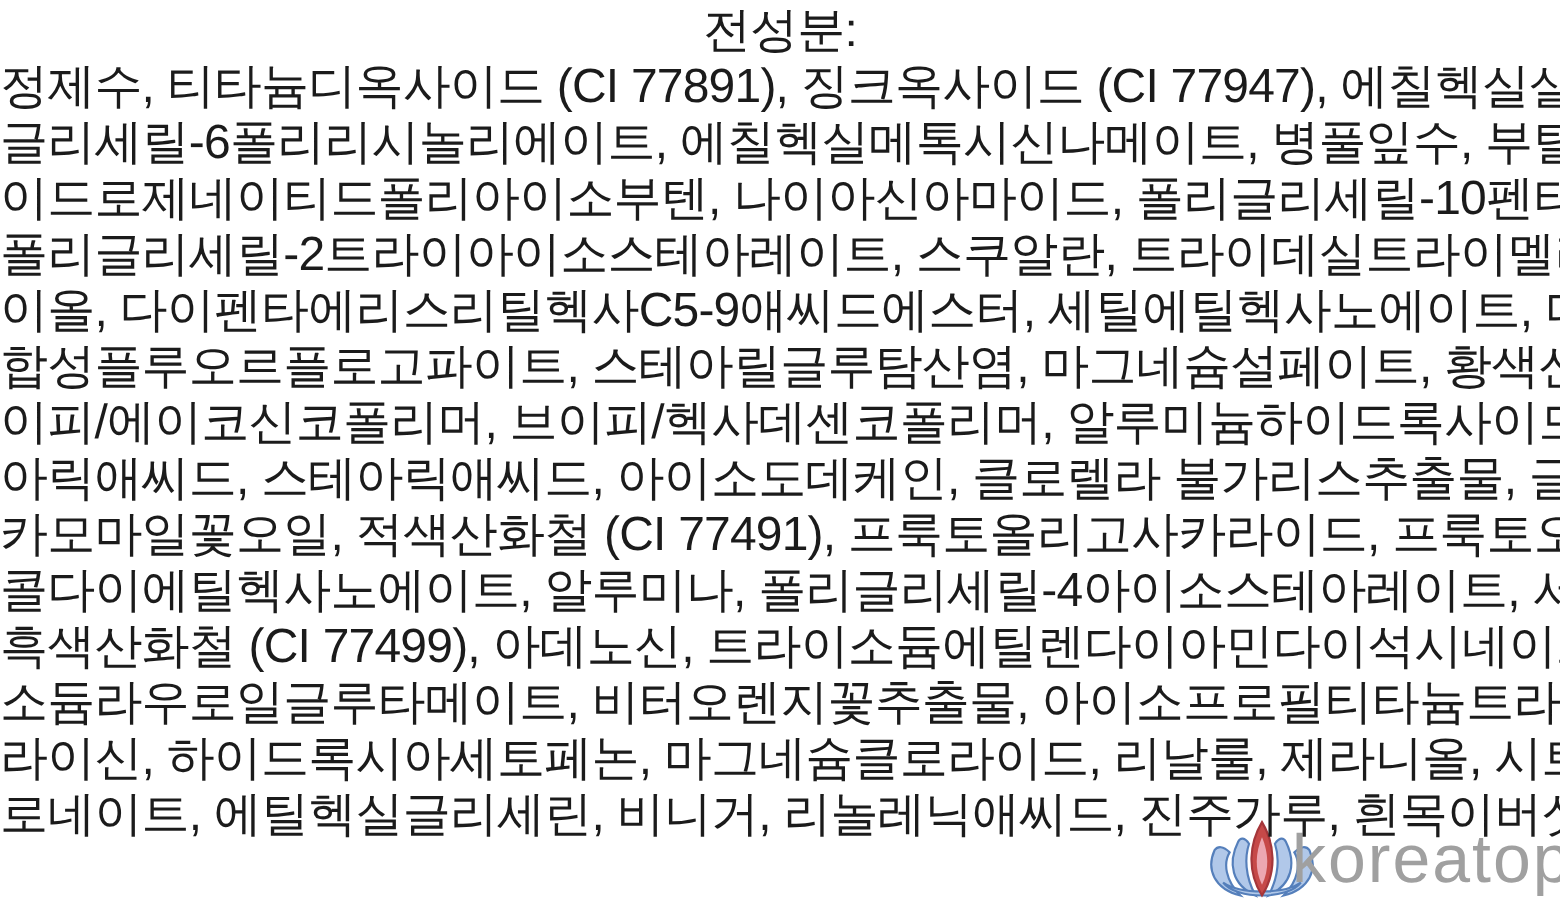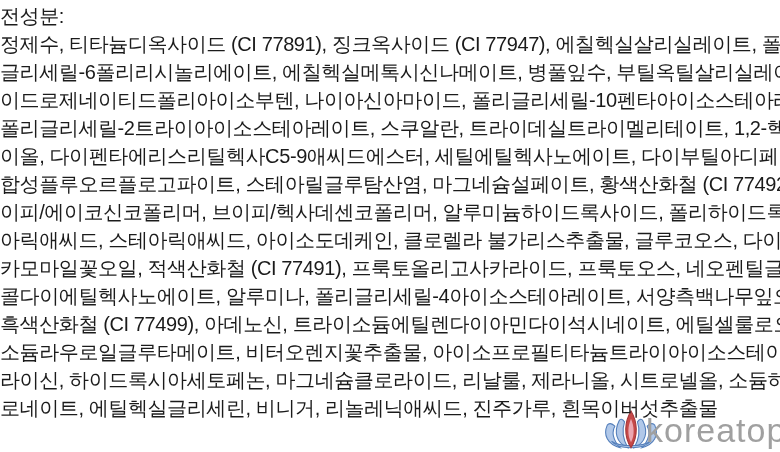--- a/index.html
+++ b/index.html
@@ -13,21 +13,22 @@
     color: #1b1b1b;
   }
   .textblock {
     position: relative;
     z-index: 1;
     padding-top: 2px;
   }
   .line {
     height: 28px;
     line-height: 28px;
-    font-size: 20px;
+    font-size: 24px;
+    text-align: center;
     white-space: nowrap;
     letter-spacing: -0.4px;
     color: #1b1b1b;
   }
   .title-line {
     font-weight: 400;
   }
   .watermark {
     position: absolute;
     z-index: 0;

